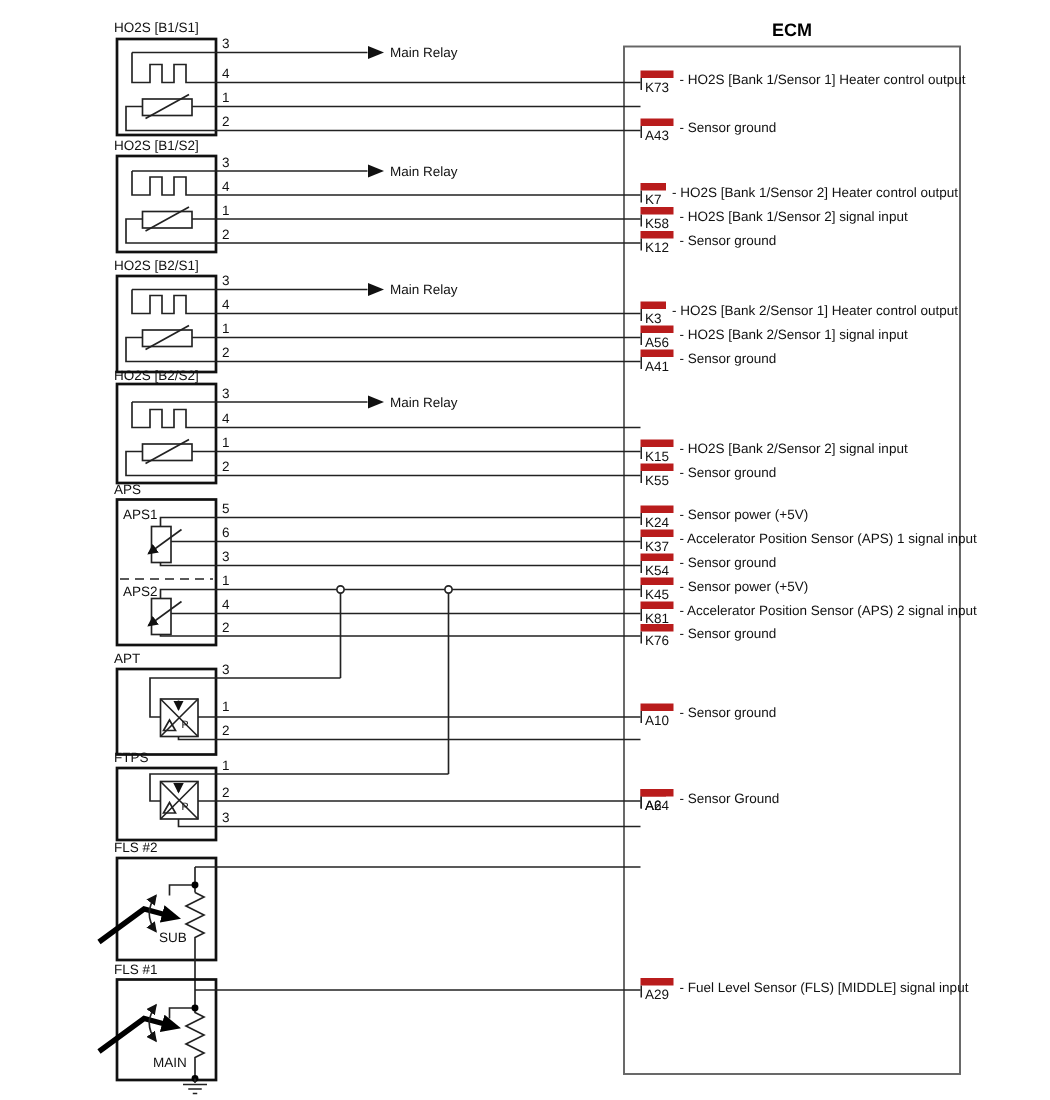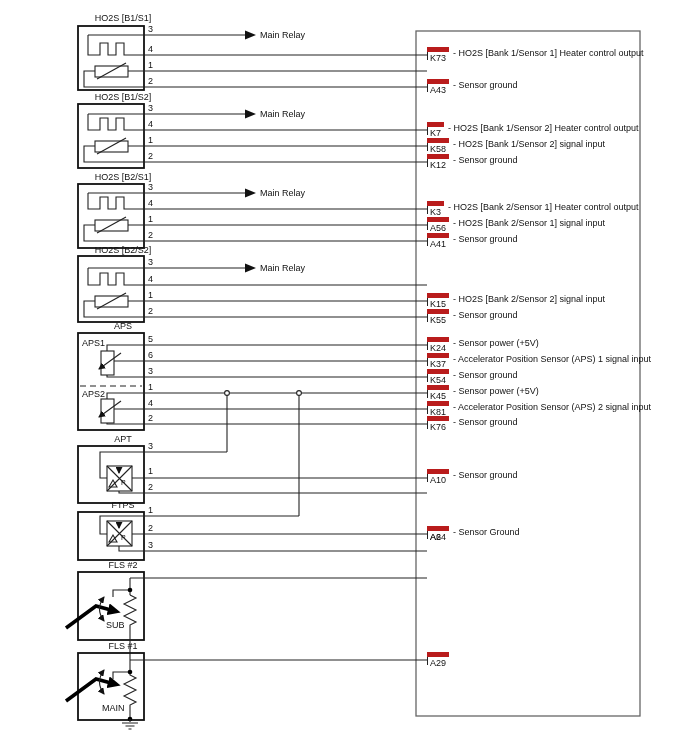--- a/index.html
+++ b/index.html
@@ -1,20 +1,20 @@
 <!DOCTYPE html>
 <html><head>
 <meta charset="utf-8">
 <style>
   html,body{margin:0;padding:0;background:#fff;}
   .stage{position:relative;width:700px;height:733px;background:#fff;overflow:hidden;
          font-family:"Liberation Sans","DejaVu Sans",sans-serif;color:#111;}
   .art{position:absolute;left:0;top:0;}
   .txt{position:absolute;font-size:9px;line-height:10px;color:#111;white-space:nowrap;}
-  .ctitle{text-align:center;width:70px;left:88px;}
+  .ctitle{text-align:left;width:70px;left:76px;}
   .ecm-title{position:absolute;left:416px;top:13px;width:224px;text-align:center;
              font-size:12px;font-weight:bold;color:#000;}
   .row{position:absolute;left:427px;display:flex;align-items:flex-start;}
   .pid{position:relative;border-top:5px solid #b91c1c;padding:1px 3px 0 3px;
        font-size:9px;line-height:10px;}
   .pid::before{content:"";position:absolute;left:0;top:0;height:8px;width:0;
        border-left:1px solid #222;}
   .pdesc{font-size:9px;line-height:10px;margin-left:4px;padding-top:1px;}
   .pn{position:absolute;left:148px;font-size:9px;line-height:10px;}
 </style>
@@ -156,20 +156,21 @@
     <path d="M130,672 H113 V679"></path>
     <path d="M130,672 V675 L136,678 L124,684 L136,690 L124,696 L136,702 L130,705 V719"></path>
     <circle cx="130" cy="672" r="2.3" fill="#000" stroke="none"></circle>
     <circle cx="130" cy="719" r="2.3" fill="#000" stroke="none"></circle>
     <path d="M130,719 V722 M122,723 H138 M125.5,726 H134.5 M128.5,729 H131.5"></path>
     <path d="M66,701 L96,679 L111,683" stroke="#000" stroke-width="3.6" marker-end="url(#mArm)"></path>
     <path d="M104,670 Q95,682 104,694" marker-start="url(#mSmall)" marker-end="url(#mSmall)"></path>
   </g>
 </svg>
 
+<div class="ecm-title">ECM</div>
 
 <div class="txt ctitle" style="top:13px">HO2S [B1/S1]</div>
 <div class="txt ctitle" style="top:92px">HO2S [B1/S2]</div>
 <div class="txt ctitle" style="top:172px">HO2S [B2/S1]</div>
 <div class="txt ctitle" style="top:245px">HO2S [B2/S2]</div>
 <div class="txt ctitle" style="top:321px">APS</div>
 <div class="txt ctitle" style="top:434px">APT</div>
 <div class="txt ctitle" style="top:500px">FTPS</div>
 <div class="txt ctitle" style="top:560px">FLS #2</div>
 <div class="txt ctitle" style="top:641px">FLS #1</div>
@@ -283,15 +284,16 @@
     </div>
 <div class="row" style="top:526px">
       <span class="pid">A24</span>
       <span class="pdesc">- Sensor Ground</span>
     </div>
 <div class="row" style="top:526px">
       <span class="pid">A6</span>
     </div>
 <div class="row" style="top:652px">
       <span class="pid">A29</span>
+      <span class="pdesc">- Fuel Level Sensor (FLS) [MIDDLE] signal input</span>
     </div>
 
 </div>
 
 </body></html>

